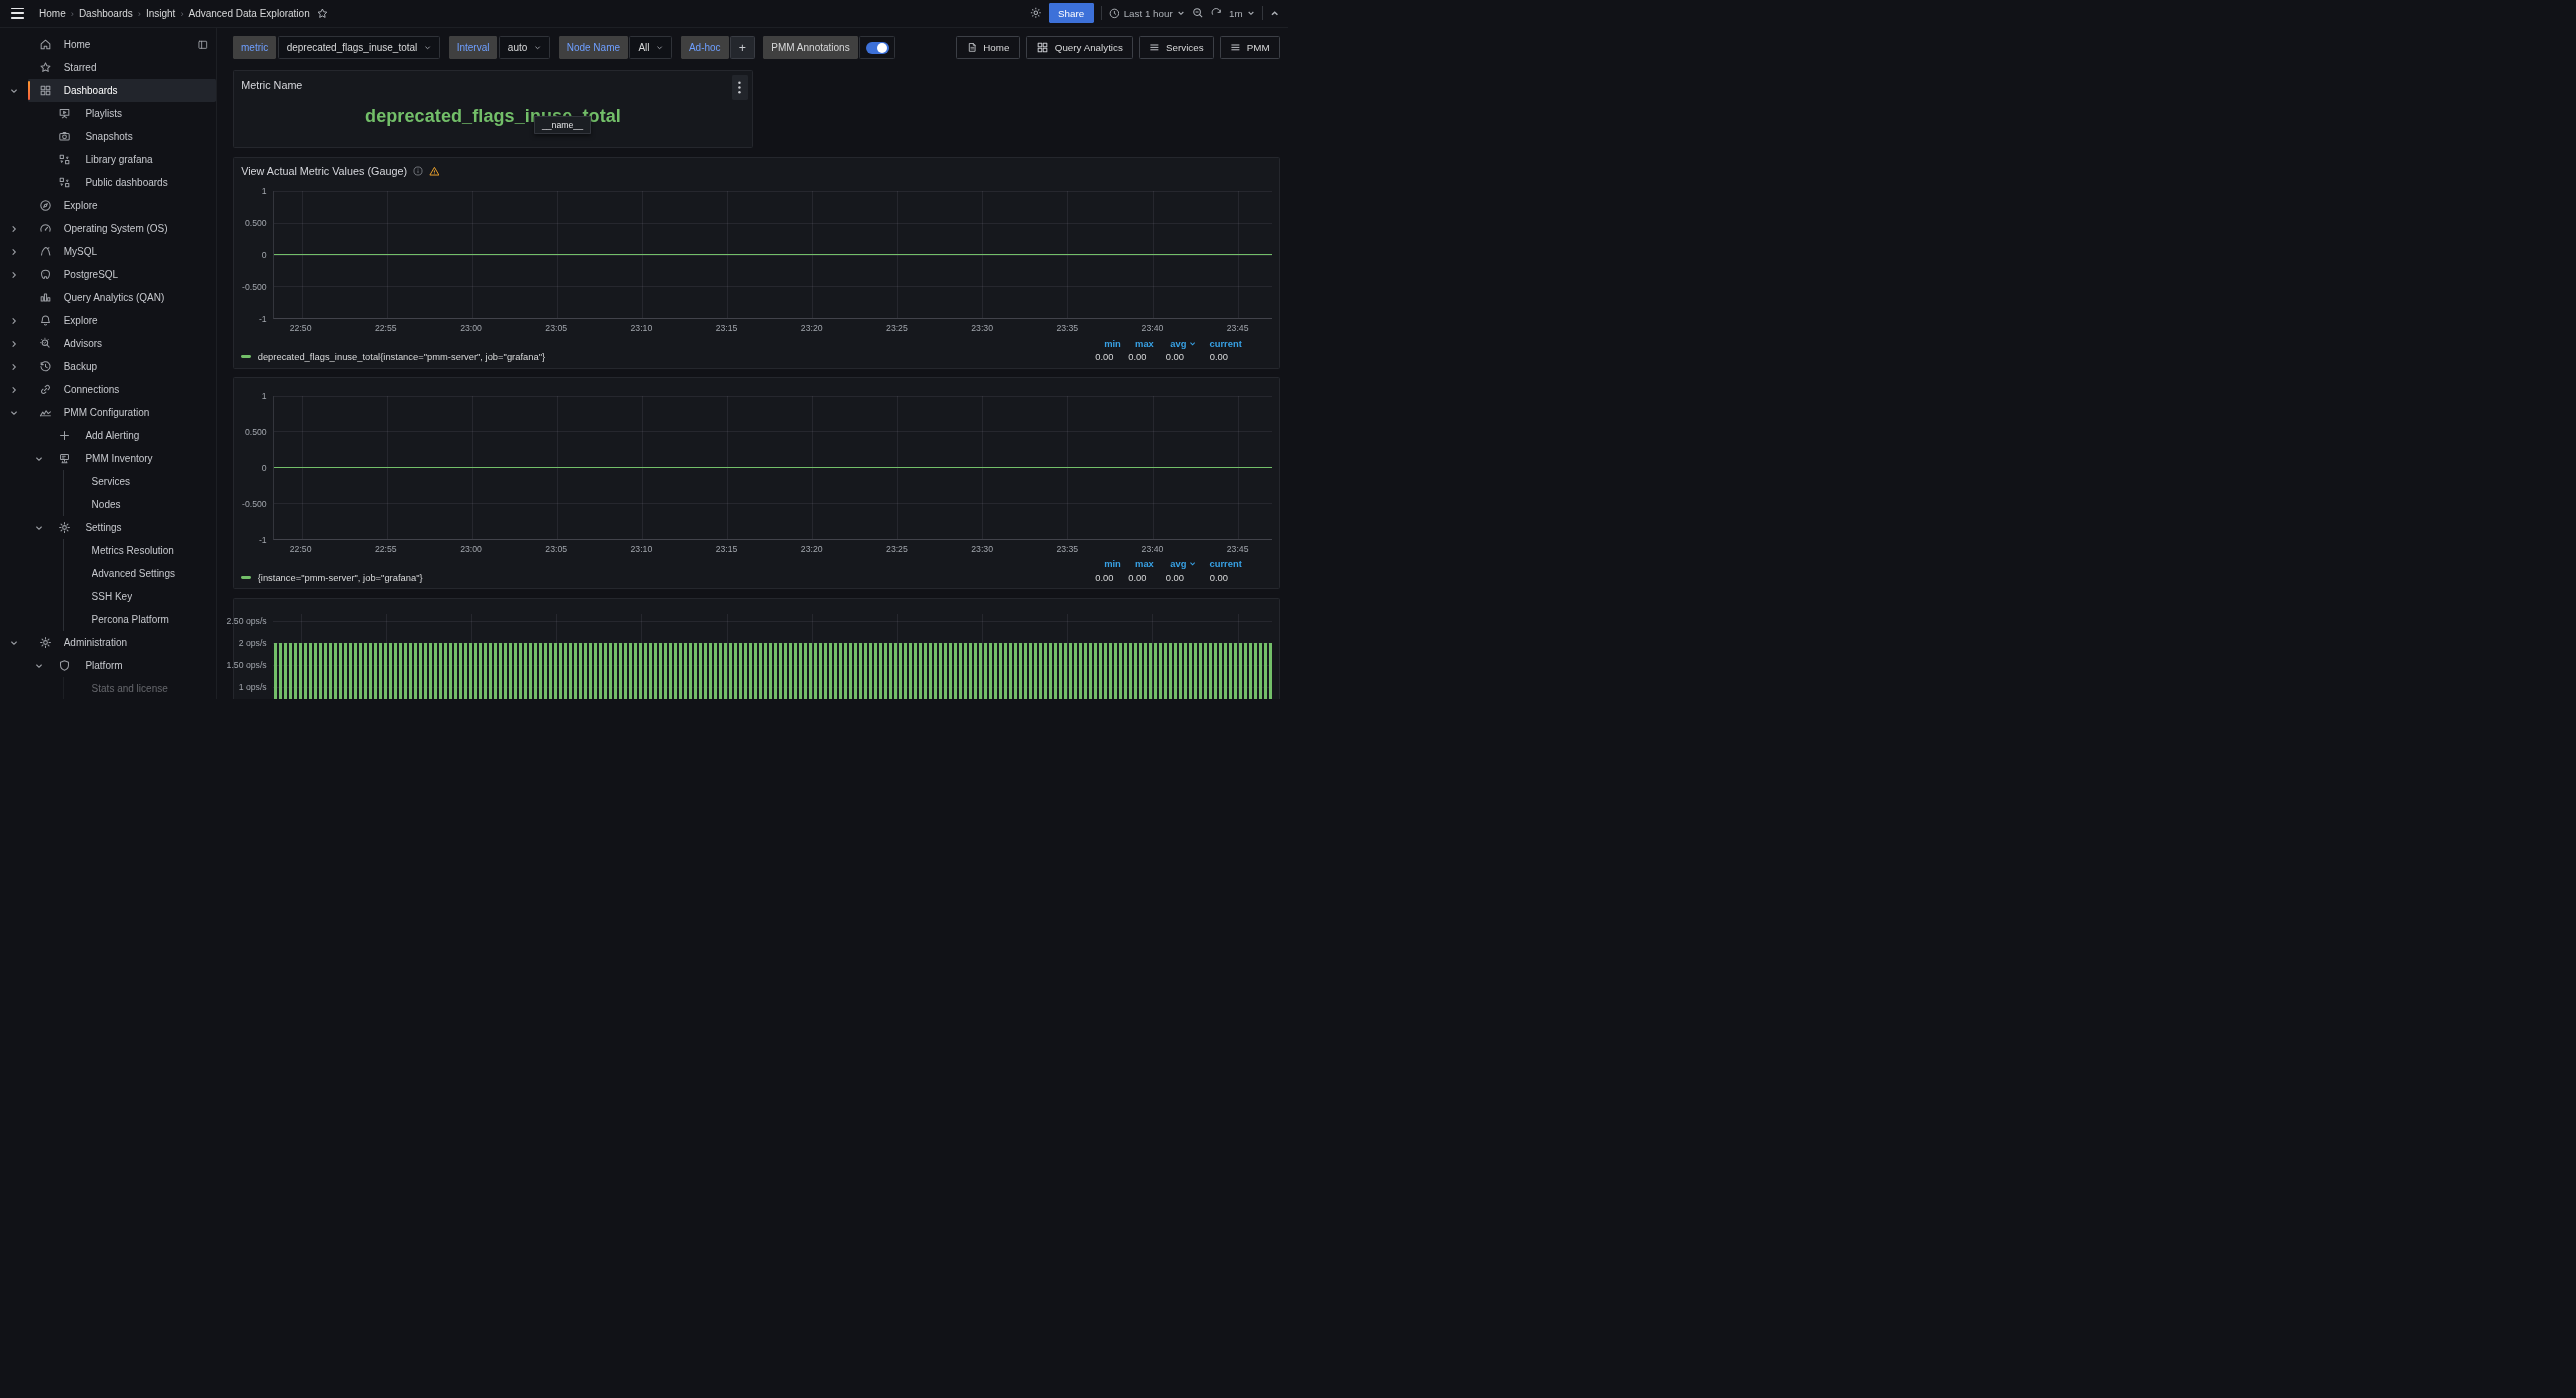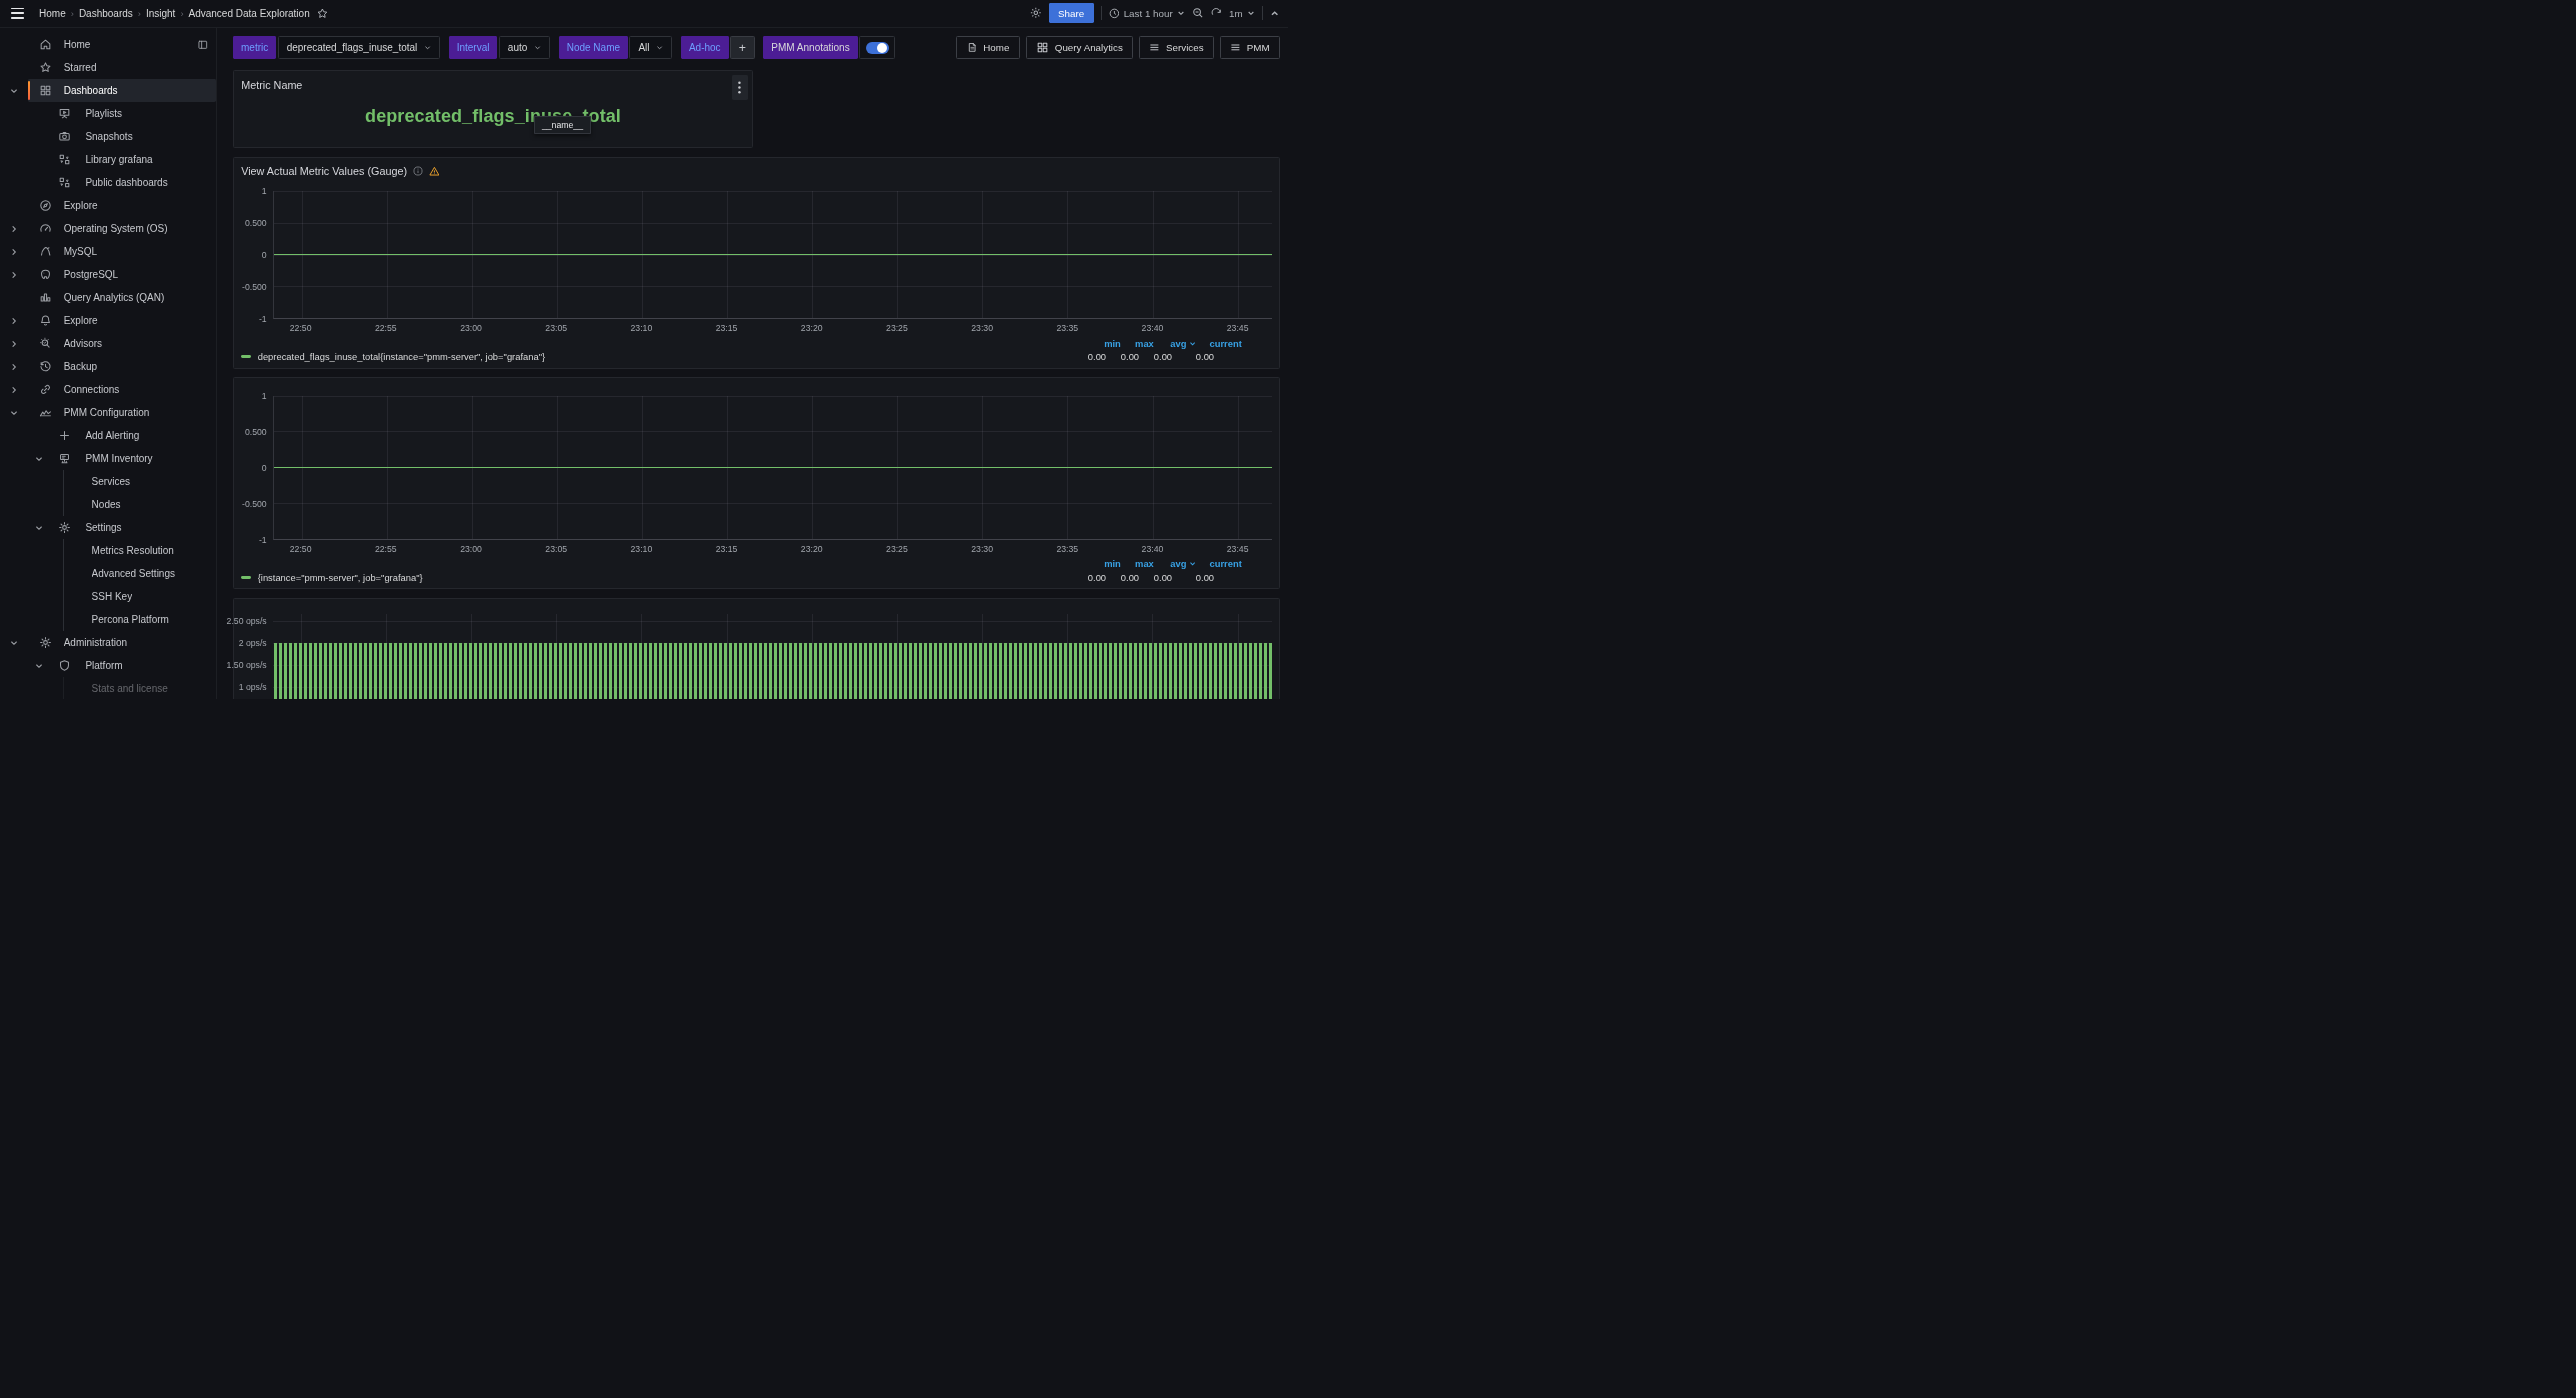--- a/index.html
+++ b/index.html
@@ -47,21 +47,21 @@
   .nav-row.faded { opacity:.45; }
   .nav-trail { margin-left:auto; color:#9da0a6; display:flex; }
 
   
   .main { flex:1; padding:8.7px 8px 0 16px; display:flex; flex-direction:column; min-width:0; }
 
   
   .filterbar { display:flex; align-items:center; gap:8.7px; height:23px; flex:0 0 23px; }
   .chip-group { display:flex; gap:1.4px; }
   .chip { height:23px; display:flex; align-items:center; padding:0 8px; font-size:10px;
-    border-radius:1.4px; background:#4c1d95; }
+    border-radius:1.4px; background:#404040; }
   .chip.label { color:#6e9fff; cursor:pointer; }
   .chip.value { background:#0f1116; border:0.7px solid #2f3238; color:#d8d9da; gap:6.5px; cursor:pointer;}
   .chip.value .chev { color:#9da0a6; }
   .add-btn { width:24.6px; height:23px; display:flex; align-items:center; justify-content:center;
     background:#24272d; border:0.7px solid #383b42; border-radius:1.4px; color:#c7c9ce; font-size:12.3px; cursor:pointer; }
   .toggle-chip { height:23px; width:36px; border:0.7px solid #2f3238; border-radius:1.4px;
     display:flex; align-items:center; justify-content:center; cursor:pointer; }
   .toggle { width:23px; height:12.3px; border-radius:6.5px; background:#3d71d9; position:relative; }
   .toggle .knob { position:absolute; right:1.1px; top:1.1px; width:10px; height:10px; border-radius:50%; background:#fff; }
   .nav-buttons { margin-left:auto; display:flex; gap:5.8px; }
@@ -100,21 +100,21 @@
   .gl-h { position:absolute; left:0; right:0; height:0.7px; background:rgba(204,204,220,.09); }
   .gl-v { position:absolute; top:0; bottom:0; width:0.7px; background:rgba(204,204,220,.09); }
   .series-line { position:absolute; left:0; right:0; height:1.4px; top:calc(50% - 0.7px); background:#73bf69; }
   .xaxis { height:17.3px; flex:0 0 17.3px; position:relative; margin-left:32px; }
   .xtick { position:absolute; top:4.3px; transform:translateX(-50%); font-size:8.7px; color:#a2a6ad; }
 
   .legend { display:grid; grid-template-columns:1fr 33px 33px 42px 46px; padding-right:30px;
     row-gap:2.2px; margin-top:1.4px; }
   .lg-head { font-size:9.4px; font-weight:700; color:#38a1e4; text-align:right; cursor:pointer;
     display:flex; justify-content:flex-end; align-items:center; gap:2.2px;}
-  .lg-val { font-size:9.4px; color:#d8d9da; text-align:left; }
+  .lg-val { font-size:9.4px; color:#d8d9da; text-align:center; }
   .lg-name { display:flex; align-items:center; gap:6.5px; font-size:9.4px; color:#d8d9da; cursor:pointer; min-width:0;}
   .lg-name .swatch { width:10px; height:2.9px; border-radius:1.4px; background:#73bf69; flex:0 0 10px; }
   .lg-name span { white-space:nowrap; overflow:hidden; }
 
   .bars-plot { flex:1; position:relative; }
   .bars { position:absolute; left:0.7px; right:0; }
 </style>
 </head>
 <body>
 

